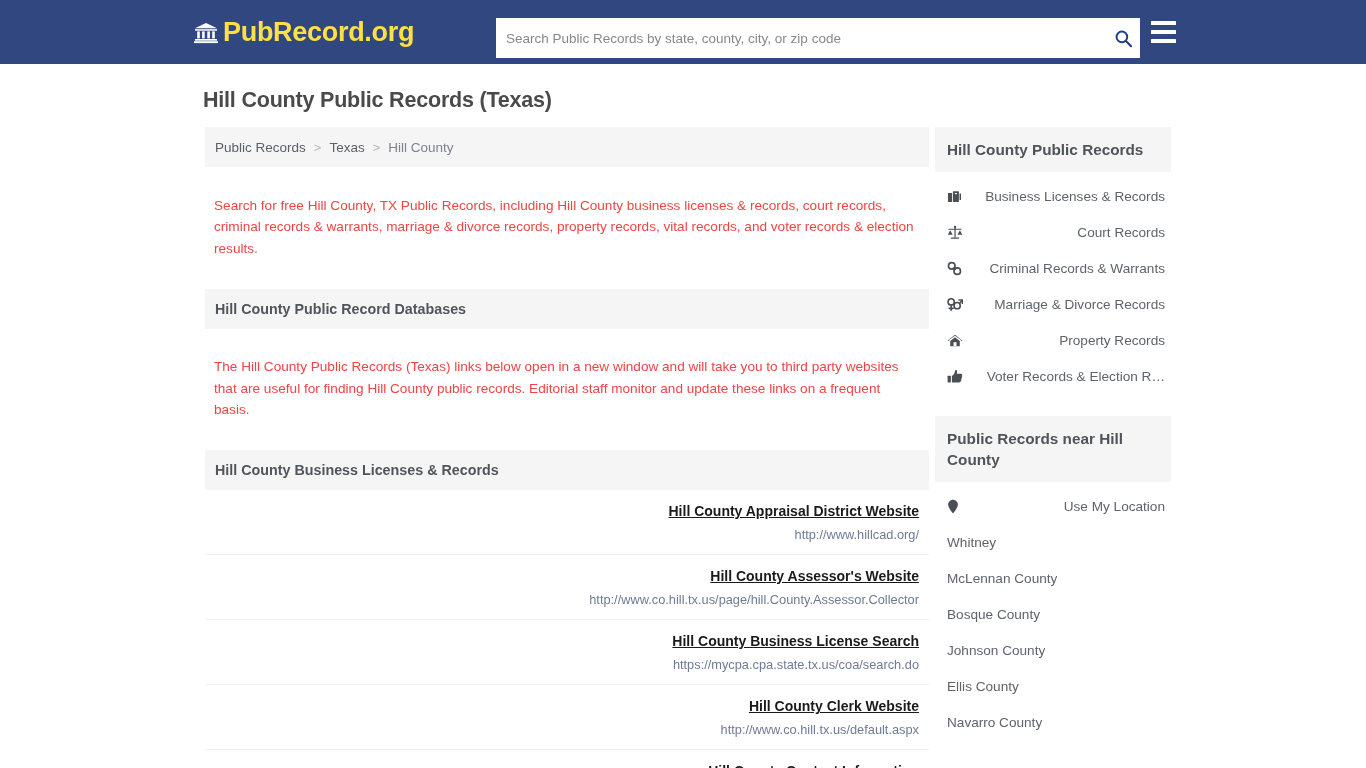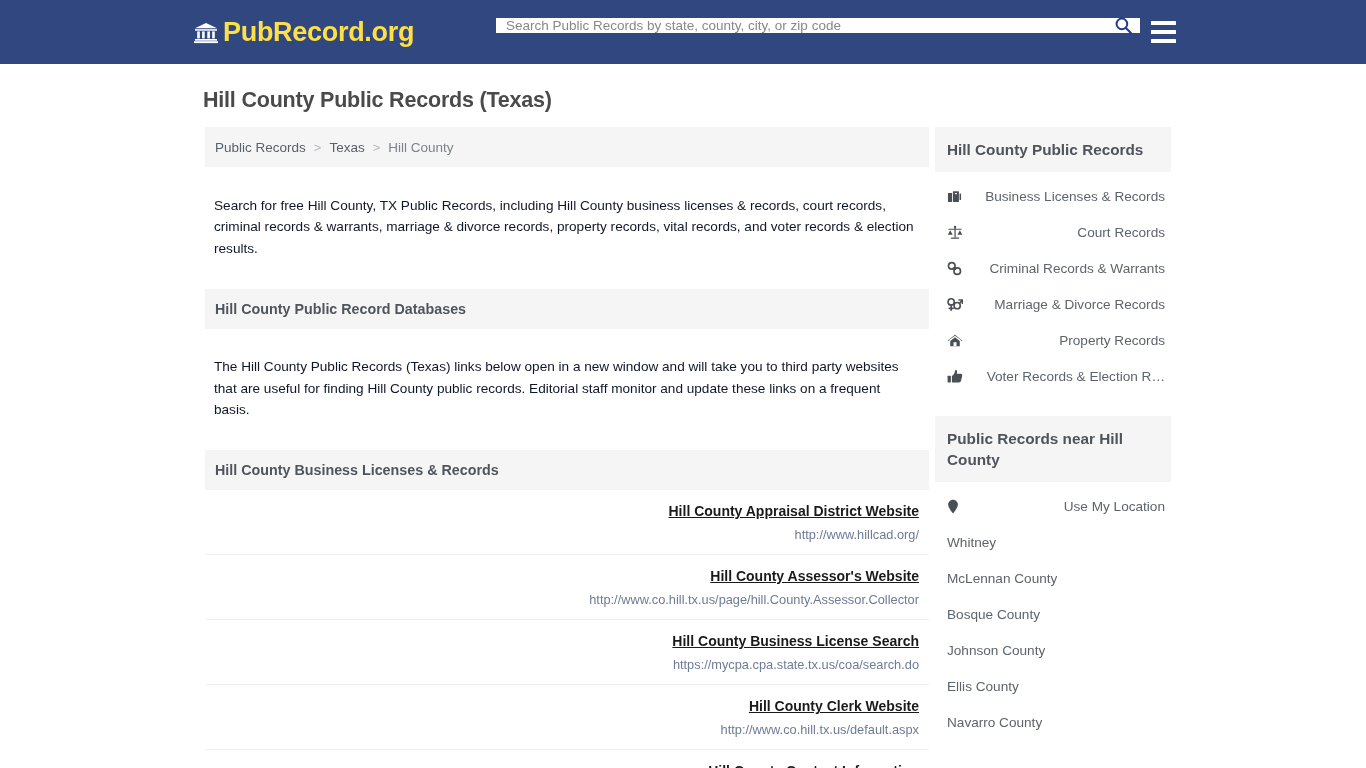--- a/index.html
+++ b/index.html
@@ -42,21 +42,21 @@
     font-weight: bold;
     letter-spacing: -0.3px;
     line-height: 1;
     white-space: nowrap;
   }
   .search-wrap {
     position: absolute;
     left: 496px;
     top: 18px;
     width: 644px;
-    height: 15px;
+    height: 40px;
     background: #ffffff;
     display: flex;
     align-items: center;
   }
   .search-input {
     flex: 1;
     border: none;
     outline: none;
     height: 26px;
     padding: 0 8px 0 10px;
@@ -131,21 +131,21 @@
     cursor: pointer;
   }
   .breadcrumb .sep { color: #b4b8bd; margin: 0 8px; font-size: 13px; }
   .breadcrumb .current { color: #7d838b; }
 
   
   .intro {
     padding: 14px 10px 16px 9px;
     font-size: 13.6px;
     line-height: 21.5px;
-    color: #0f172a;
+    color: #ef4444;
   }
 
   
   .section-head {
     background: #f5f5f5;
     height: 40px;
     display: flex;
     align-items: center;
     padding: 0 10px;
     font-size: 14.3px;

